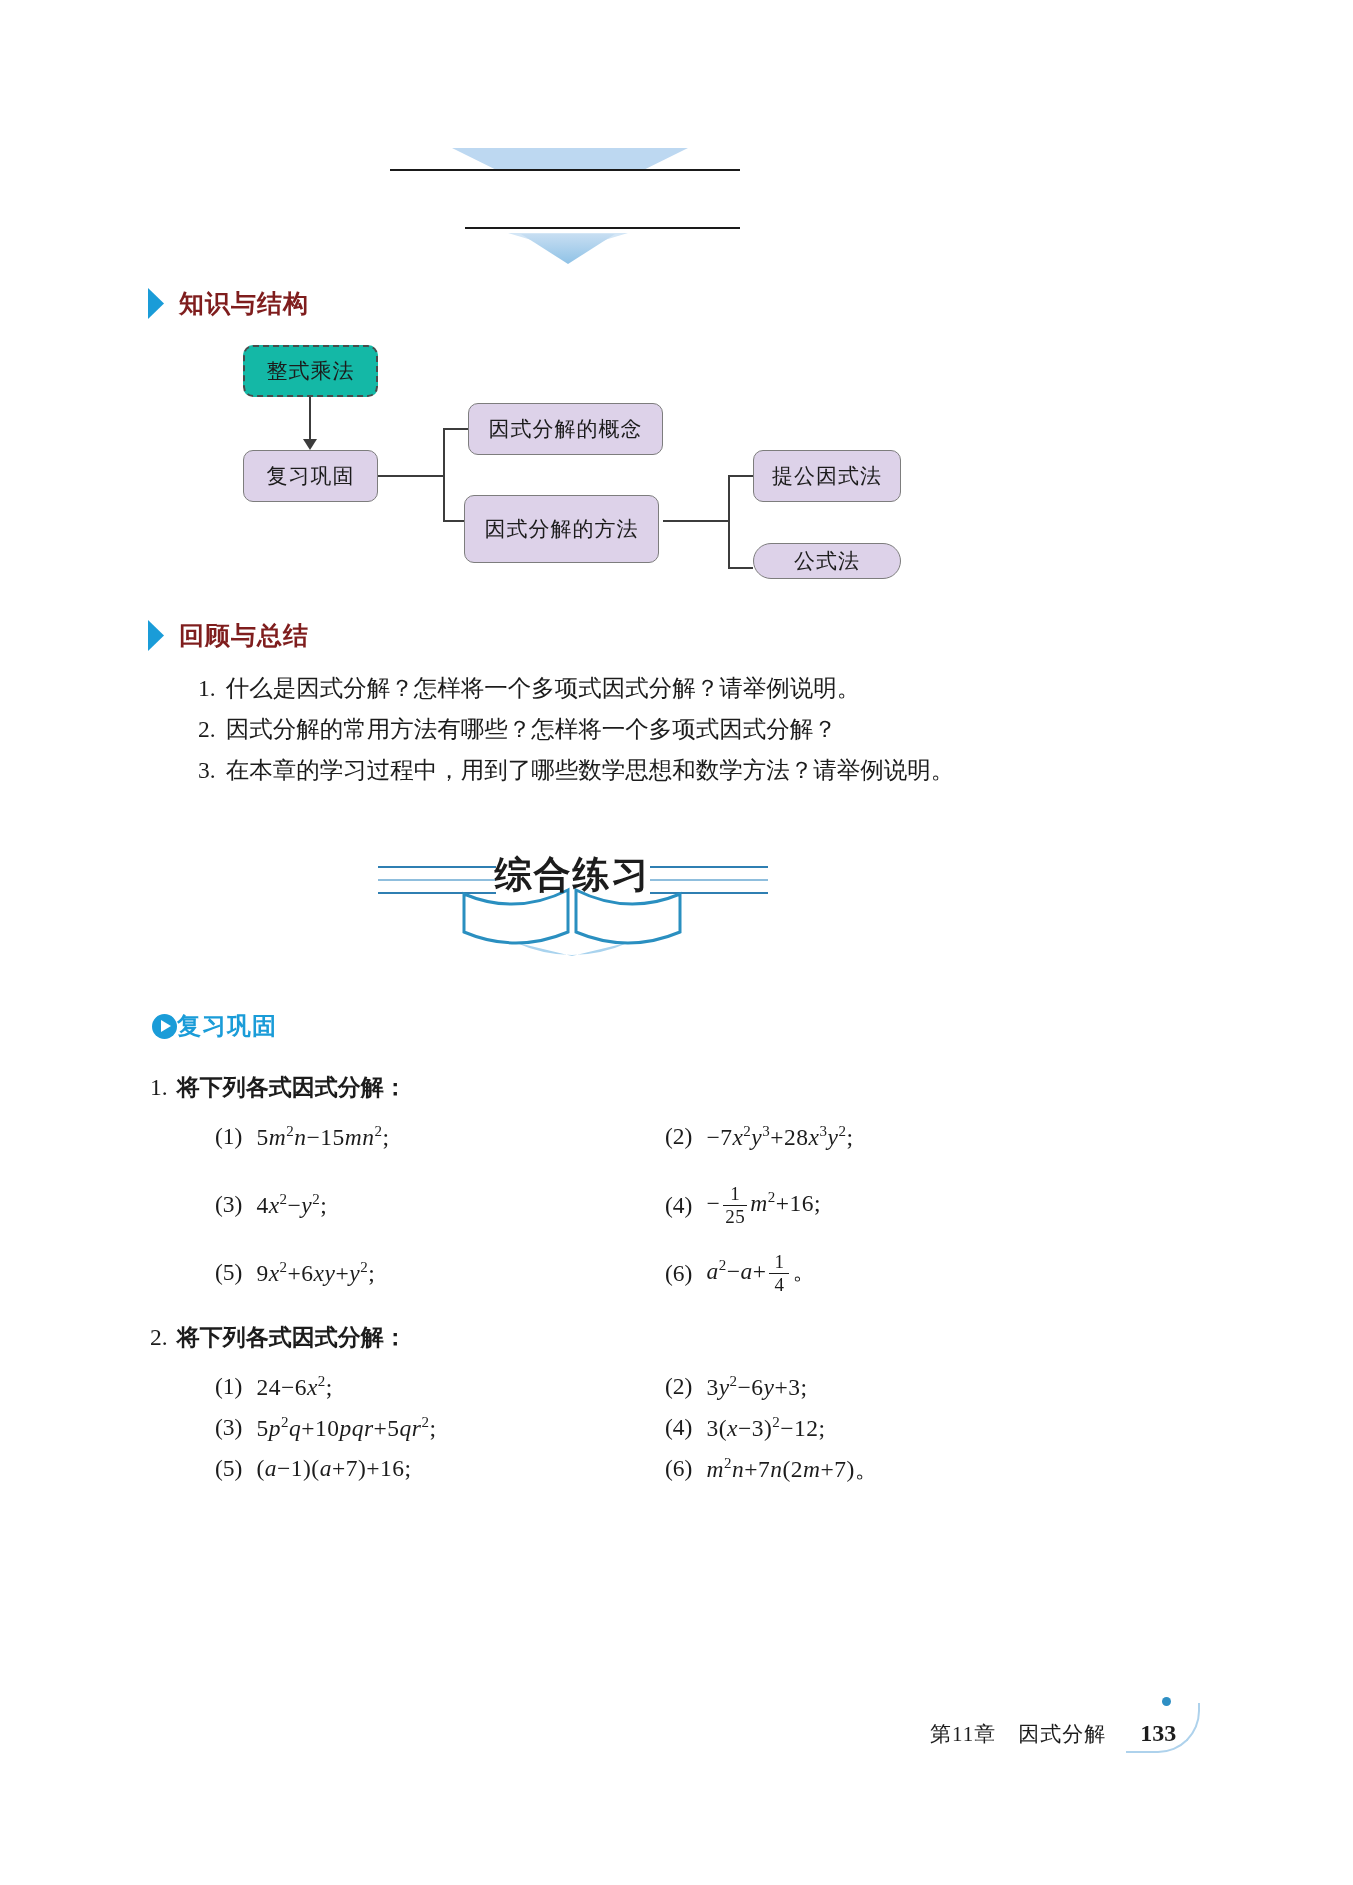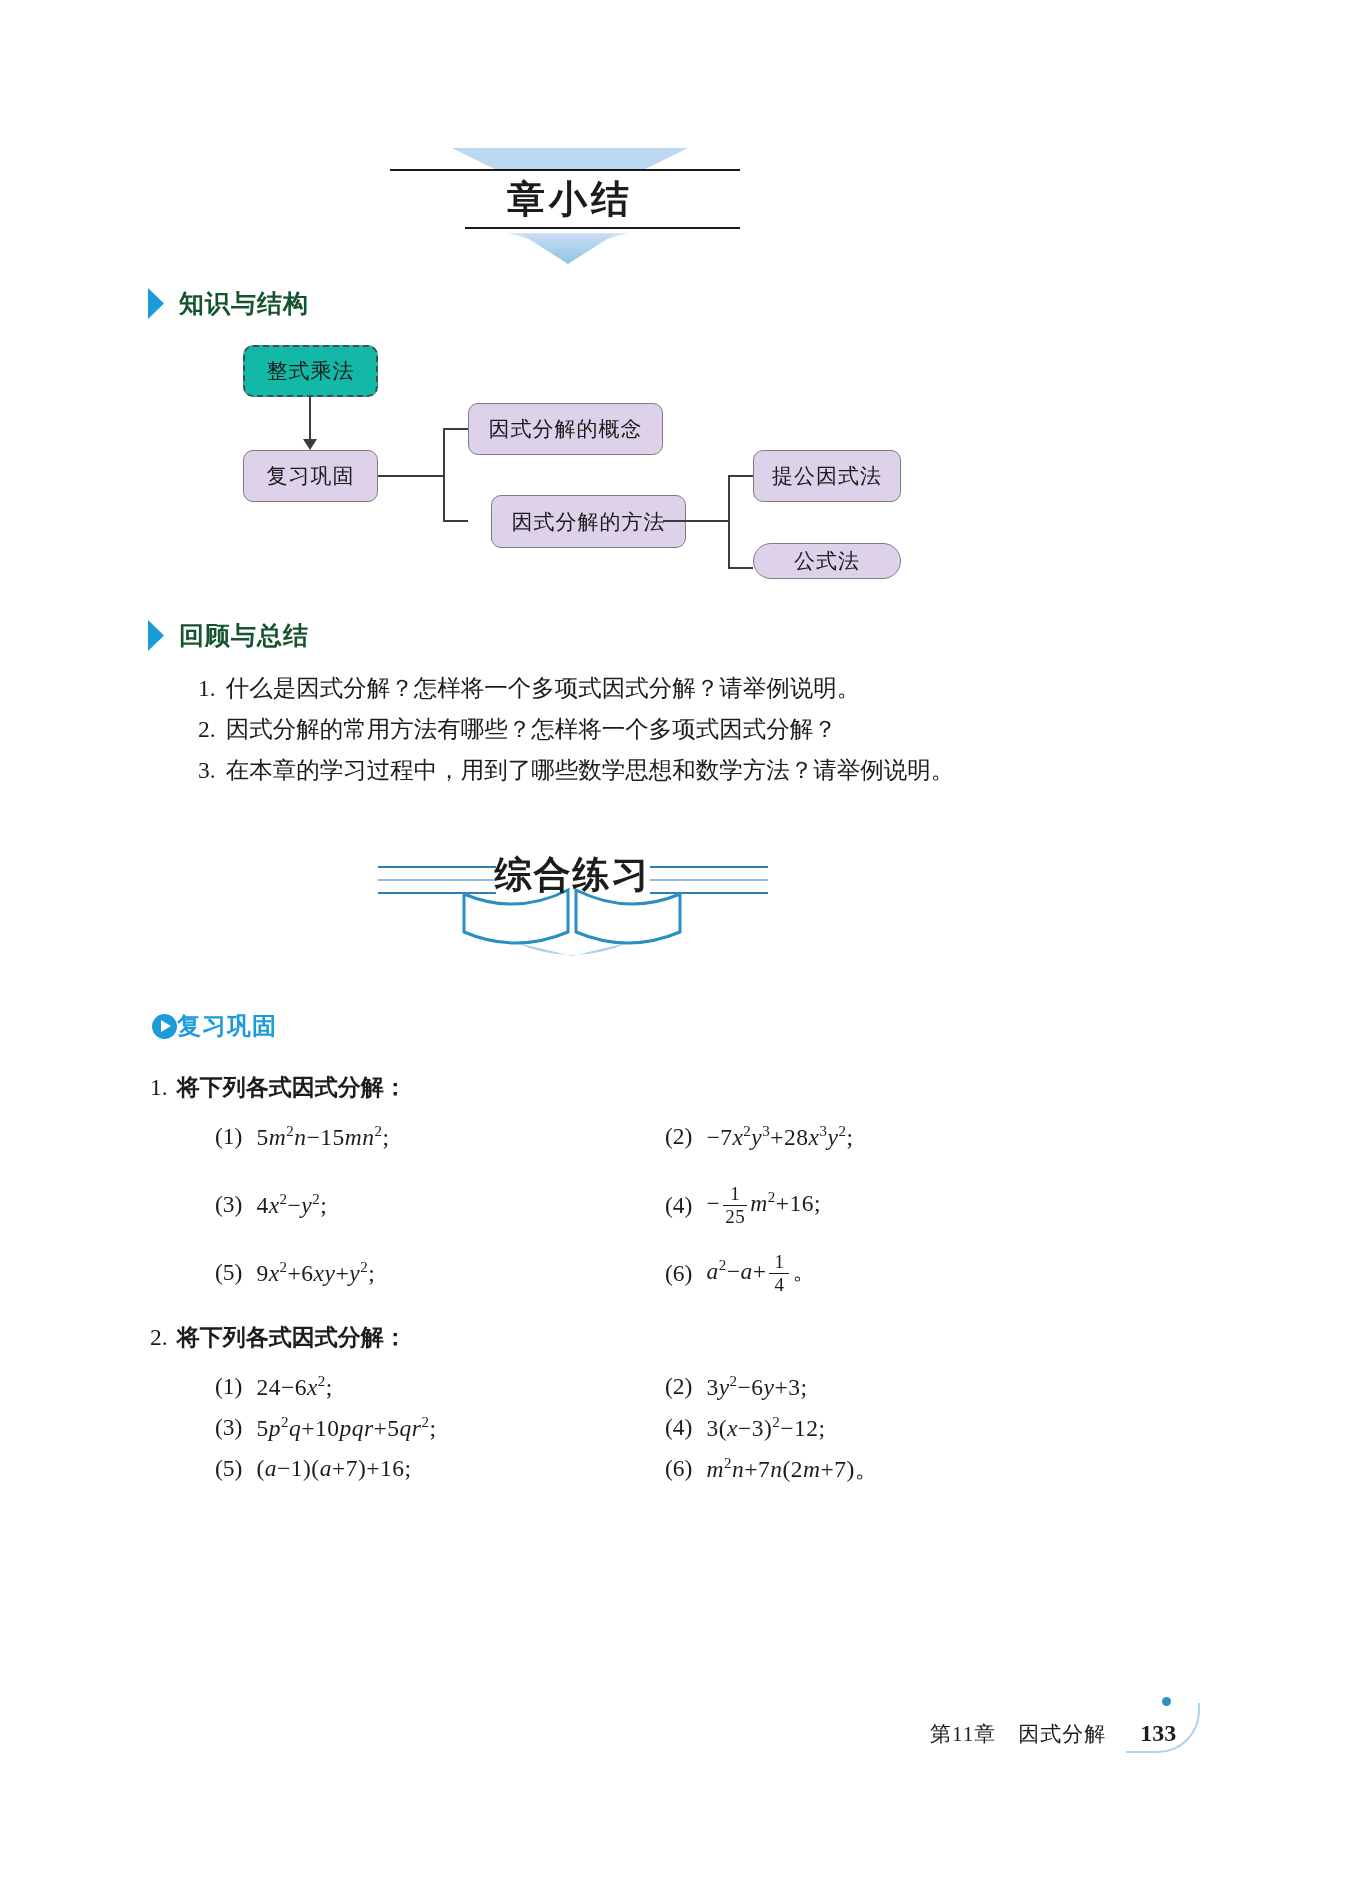--- a/index.html
+++ b/index.html
@@ -21,21 +21,21 @@
   .title-line2 { left:465px; top:227px; width:275px; height:2px; background:#1a1a1a; }
   .deco-tri-light { left:508px; top:233px; width:120px; height:18px;
     background:#d3e6f6; clip-path:polygon(0 0,100% 0,50% 100%); }
   .deco-tri { left:521px; top:234px; width:94px; height:30px;
     background:linear-gradient(#c7def2,#8fc2e6); clip-path:polygon(0 0,100% 0,50% 100%); }
 
   
   .sec-header { display:flex; align-items:center; gap:15px; }
   .sec-arrow { width:16px; height:31px; background:#1a9cd8;
     clip-path:polygon(0 0,100% 50%,0 100%); flex:0 0 auto; }
-  .sec-title { font-size:25px; font-weight:bold; color:#14532d;
+  .sec-title { font-size:25px; font-weight:bold; color:#7f1d1d;
     font-family:"Liberation Sans","DejaVu Sans",sans-serif; letter-spacing:1px; }
 
   
   .fc-box { position:absolute; display:flex; align-items:center; justify-content:center;
     font-size:21px; letter-spacing:1px; border-radius:10px; text-align:center; }
   .fc-dashed { border:2px dashed #4a4a4a; background:#14b8a6; }
   .fc-purple { background:#ddd2e9; border:1px solid #7d7d7d; }
   .fc-line { position:absolute; background:#3c3c3c; }
   .fc-arrowhead { position:absolute; width:0; height:0;
     border-left:7px solid transparent; border-right:7px solid transparent;
@@ -90,21 +90,20 @@
     border:2.5px solid #aed2ec; border-top:none; border-left:none;
     border-radius:0 0 42px 0; }
 </style>
 </head>
 <body>
 
 <div class="page">
 
   <div class="abs deco-trap"></div>
   <div class="abs title-line1"></div>
-  <div class="abs page-title">章小结</div>
   <div class="abs title-line2"></div>
   <div class="abs deco-tri-light"></div>
   <div class="abs deco-tri"></div>
 
   <div class="abs sec-header" style="left:148px; top:287px;">
     <span class="sec-arrow"></span>
     <span class="sec-title">知识与结构</span>
   </div>
 
   <div class="fc-box fc-dashed" style="left:243px; top:345px; width:135px; height:52px;">整式乘法</div>
@@ -113,21 +112,21 @@
   <div class="fc-arrowhead" style="left:303px; top:439px;"></div>
 
   <div class="fc-box fc-purple" style="left:243px; top:450px; width:135px; height:52px;">复习巩固</div>
 
   <div class="fc-line" style="left:378px; top:475px; width:65px; height:2px;"></div>
   <div class="fc-line" style="left:443px; top:428px; width:2px; height:94px;"></div>
   <div class="fc-line" style="left:443px; top:428px; width:25px; height:2px;"></div>
   <div class="fc-line" style="left:443px; top:520px; width:25px; height:2px;"></div>
 
   <div class="fc-box fc-purple" style="left:468px; top:403px; width:195px; height:52px;">因式分解的概念</div>
-  <div class="fc-box fc-purple" style="left:491px; top:495px; width:195px; height:53px;">因式分解的方法</div>
+  <div class="fc-box fc-purple" style="left:464px; top:495px; width:195px; height:68px;">因式分解的方法</div>
 
   <div class="fc-line" style="left:663px; top:520px; width:65px; height:2px;"></div>
   <div class="fc-line" style="left:728px; top:475px; width:2px; height:94px;"></div>
   <div class="fc-line" style="left:728px; top:475px; width:25px; height:2px;"></div>
   <div class="fc-line" style="left:728px; top:567px; width:25px; height:2px;"></div>
 
   <div class="fc-box fc-purple" style="left:753px; top:450px; width:148px; height:52px;">提公因式法</div>
   <div class="fc-box fc-purple" style="left:753px; top:543px; width:148px; height:36px;border-radius:18px;">公式法</div>
 
   <div class="abs sec-header" style="left:148px; top:619px;">

